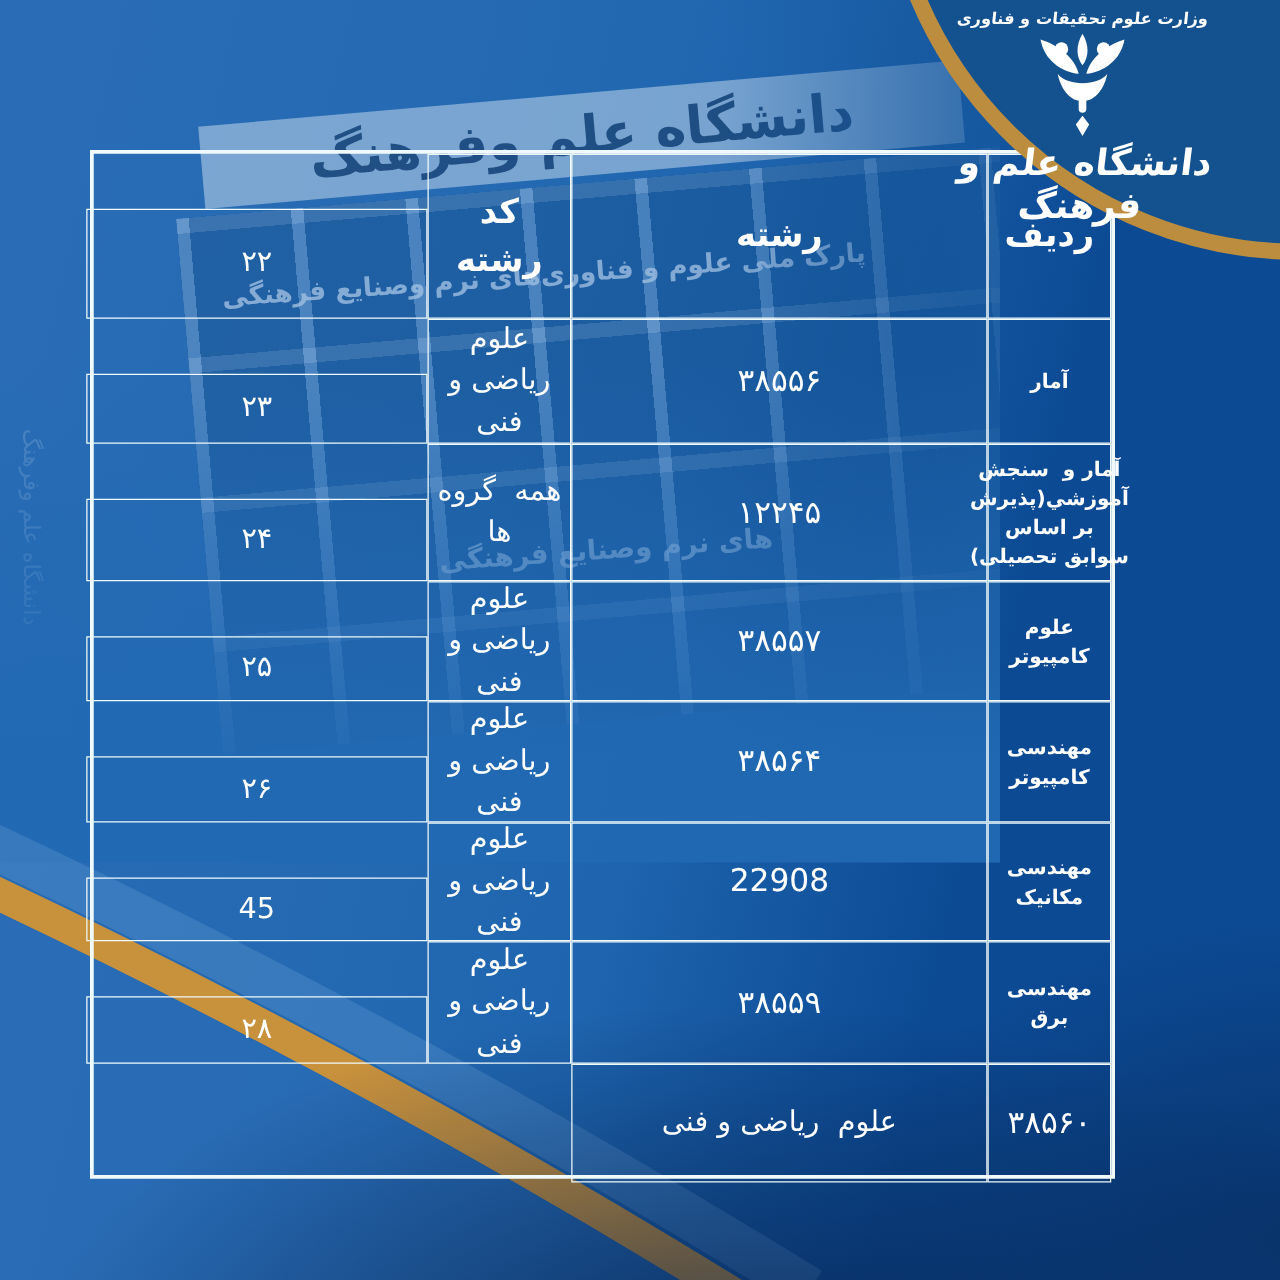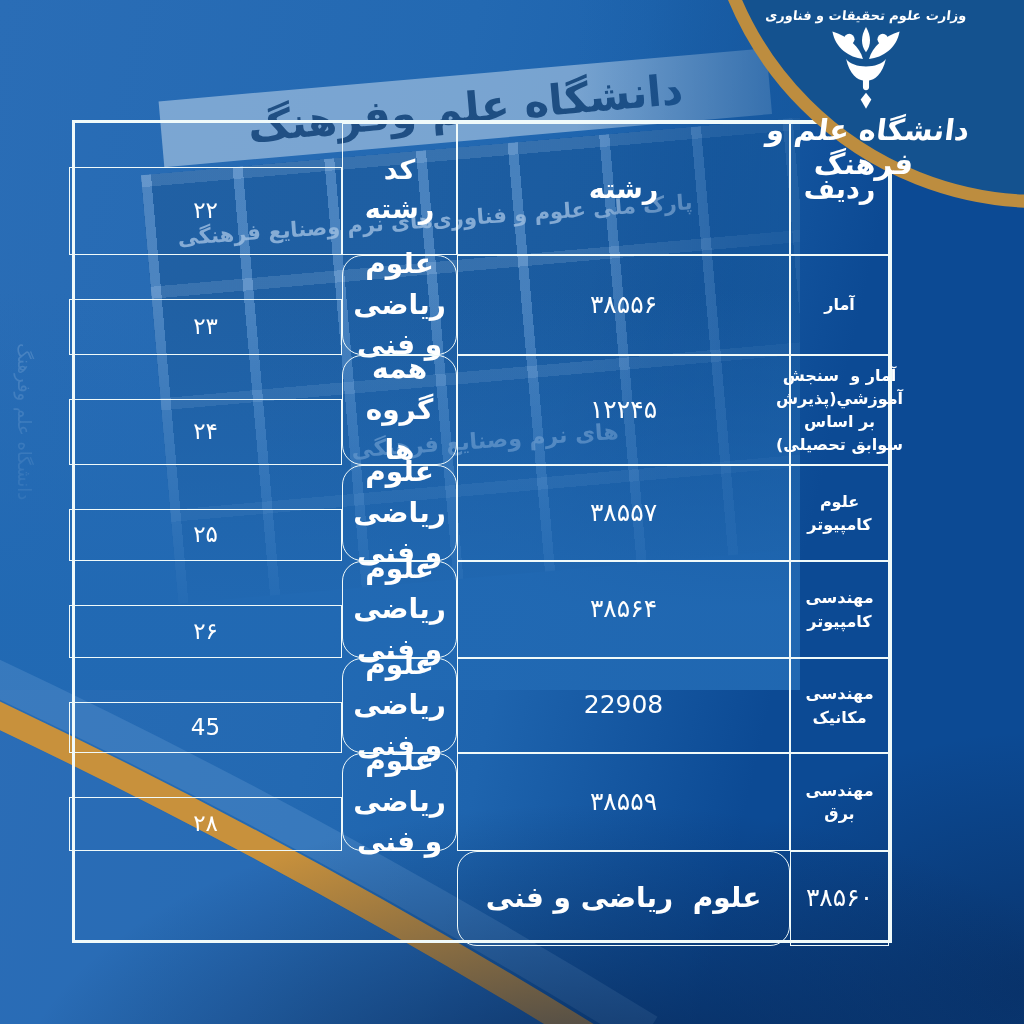--- a/index.html
+++ b/index.html
@@ -43,21 +43,21 @@
     display:grid;direction:rtl;box-sizing:border-box;
     grid-template-columns:99px 333px 115px 273px;
     grid-template-rows:132px 100px 110px 96px 97px 95px 98px 95px;
     border:3px solid #F0FAFA;}
   .cell{border:1.25px solid #F0FAFA;box-sizing:border-box;display:flex;align-items:center;justify-content:center;
     text-align:center;color:#ffffff;white-space:pre-wrap;direction:rtl;line-height:1.45;padding:2px 6px;}
   .hdr{font-size:27px;font-weight:bold;}
   .c-radif{font-size:23px;margin-top:44px;}
   .c-major{font-size:16px;font-weight:bold;}
   .c-code{font-size:25px;text-align:right;}
-  .c-group{font-size:28px;font-weight:bold;border-radius:20px;}
+  .c-group{font-size:23px;font-weight:normal;}
 
   
   .circle{position:absolute;left:702px;top:-468px;width:676px;height:676px;z-index:3;
     box-sizing:border-box;border:13px solid #BD8D3F;border-radius:50%;background:#14528F;}
   .logo-block{position:absolute;right:8px;top:8px;width:300px;z-index:4;text-align:center;color:#fff;direction:rtl;}
   .ministry{font-size:13px;font-weight:bold;letter-spacing:.5px;transform:skewX(-6deg);}
   .flower{margin:4px auto 0 auto;display:block;}
   .uni-name{font-size:29px;font-weight:bold;transform:skewX(-7deg);margin-top:2px;}
 </style>
 </head>

